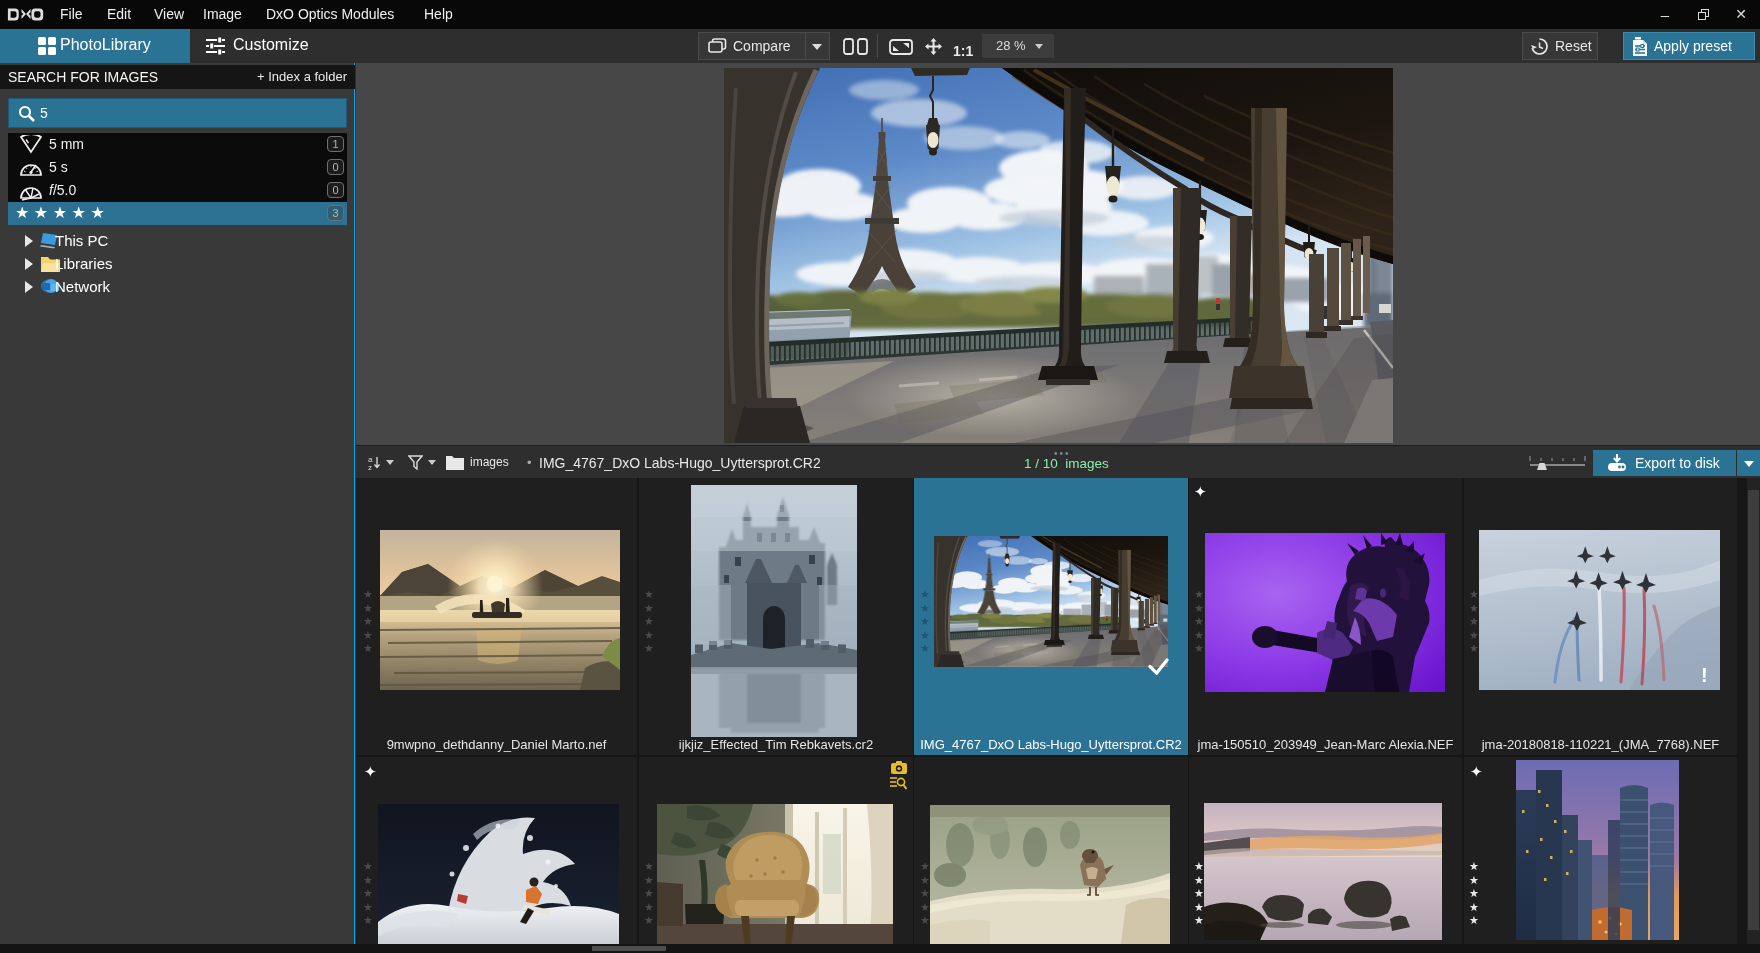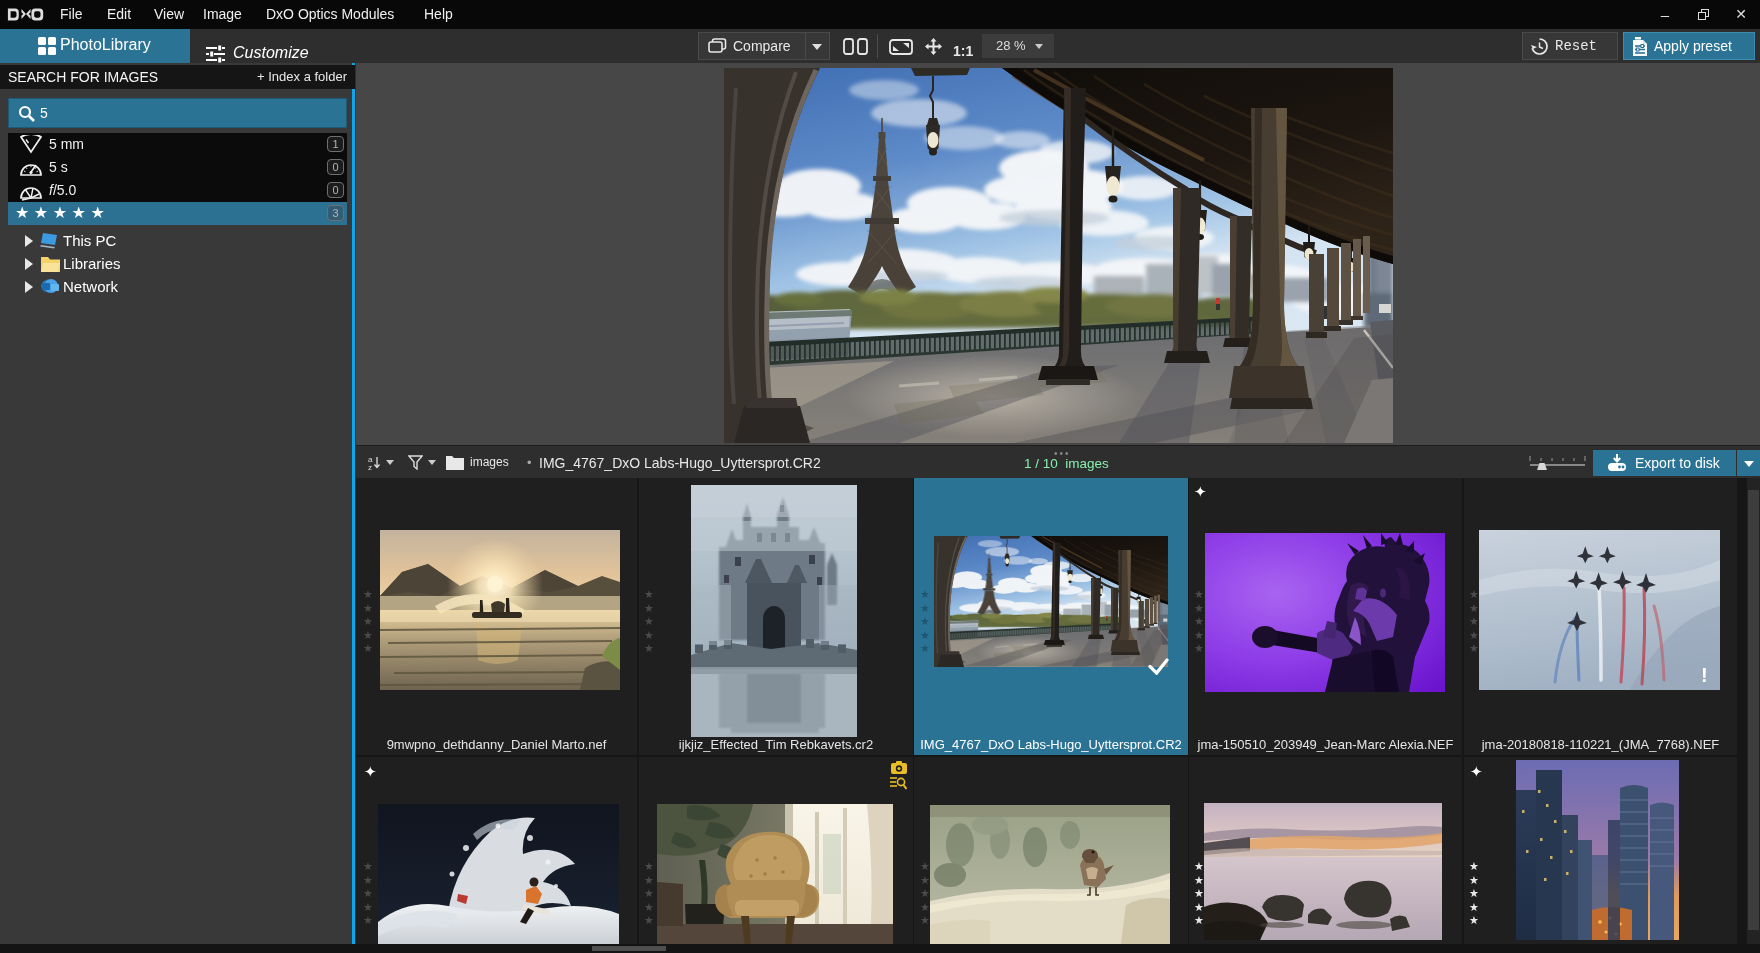--- a/index.html
+++ b/index.html
@@ -7,43 +7,43 @@
     font-family:"Liberation Sans", sans-serif; }
   .abs { position:absolute; }
   
   #titlebar { position:absolute; left:0; top:0; width:1760px; height:29px; background:#080808; color:#eee; }
   #titlebar .menu { position:absolute; top:0; height:29px; line-height:29px; font-size:14px; color:#f0f0f0; }
   #winbtns span { position:absolute; top:0; width:34px; height:29px; color:#ddd; text-align:center; line-height:29px; font-size:13px; }
   
   #toolbar { position:absolute; left:0; top:29px; width:1760px; height:34px; background:#2e2e2e; }
   #tab-pl { position:absolute; left:0; top:0; width:190px; height:34px; background:#2b7394; color:#fff; }
   #tab-pl .lbl { position:absolute; left:60px; top:7px; font-size:16px; color:#fff; }
-  #tab-cz { position:absolute; left:196px; top:8px; width:150px; height:34px; color:#fff;font-style:italic; }
+  #tab-cz { position:absolute; left:196px; top:0; width:150px; height:34px; color:#fff; }
   #tab-cz .lbl { position:absolute; left:37px; top:7px; font-size:16px; color:#fff; }
   .toolbtn { position:absolute; top:3px; height:28px; background:#373737; border:1px solid #4a4a4a; color:#e8e8e8; }
   #cmp { left:698px; width:132px; }
   #cmp .txt { position:absolute; left:34px; top:5px; font-size:14px; }
   #zoombox { position:absolute; left:982px; top:5px; width:72px; height:24px; background:#3c3c3c; color:#ddd; font-size:13px; }
-  #btn-reset { left:1522px; width:96px;font-family:Liberation Mono, monospace; }
+  #btn-reset { left:1522px; width:76px; }
   #btn-reset .txt { position:absolute; left:32px; top:5px; font-size:14px; }
   #btn-apply { position:absolute; left:1623px; top:3px; width:132px; height:28px; background:#2b7394; border:1px solid #3c8cb0; color:#fff; }
   #btn-apply .txt { position:absolute; left:30px; top:5px; font-size:14px; }
   
-  #leftpanel { position:absolute; left:0; top:63px; width:355px; height:881px; background:#393939; border-right:3px solid #0ea5e9; }
+  #leftpanel { position:absolute; left:0; top:63px; width:355px; height:881px; background:#393939; border-right:1px solid #0ea5e9; }
   .phead { position:absolute; left:0; width:355px; height:24px; background:#151515; color:#f5f5f5; font-size:14px; line-height:24px; }
   .phead .r { position:absolute; right:8px; font-size:13px; color:#e8e8e8; }
   #searchbox { position:absolute; left:8px; top:35px; width:339px; height:30px; background:#2b7394; border:1px solid #1e5a77; }
   .frow { position:absolute; left:8px; width:339px; height:23px; background:#0b0b0b; color:#f0f0f0; font-size:14px;padding-left:32px; }
   .frow .ic { position:absolute; left:11px; top:2px; }
   .frow .t { position:absolute; left:41px; top:3px; }
   .badge { position:absolute; right:3px; top:3px; width:17px; height:16px; border:1px solid #6f6f6f; border-radius:4px;
            color:#b5b5b5; font-size:11px; text-align:center; line-height:15px; background:rgba(60,60,60,.35);}
   .trow { position:absolute; left:0; width:355px; height:23px; color:#fff; font-size:15px; }
   .trow .arr { position:absolute; left:25px; top:5px; width:0; height:0; border-left:8px solid #e8e8e8; border-top:6px solid transparent; border-bottom:6px solid transparent; }
-  .trow .t { position:absolute; left:63px; top:2px; }
+  .trow .t { position:absolute; left:55px; top:2px; }
   
   #viewer { position:absolute; left:356px; top:63px; width:1404px; height:382px; background:#474747; }
   
   #statusbar { position:absolute; left:356px; top:445px; width:1404px; height:33px; background:#2e2e2e; border-top:1px solid #1d1d1d; color:#ddd; }
   #exportbtn { position:absolute; left:1237px; top:4px; width:143px; height:26px; background:#2b7394; color:#fff; font-size:14px;padding-left:48px; }
   #exportdd { position:absolute; left:1381px; top:4px; width:23px; height:26px; background:#2b7394; }
   
   #filmstrip { position:absolute; left:356px; top:478px; width:1404px; height:475px; background:#161616; }
   .cell { position:absolute; background:#1f1f20; }
   .cell.sel { background:#2b7394; }

